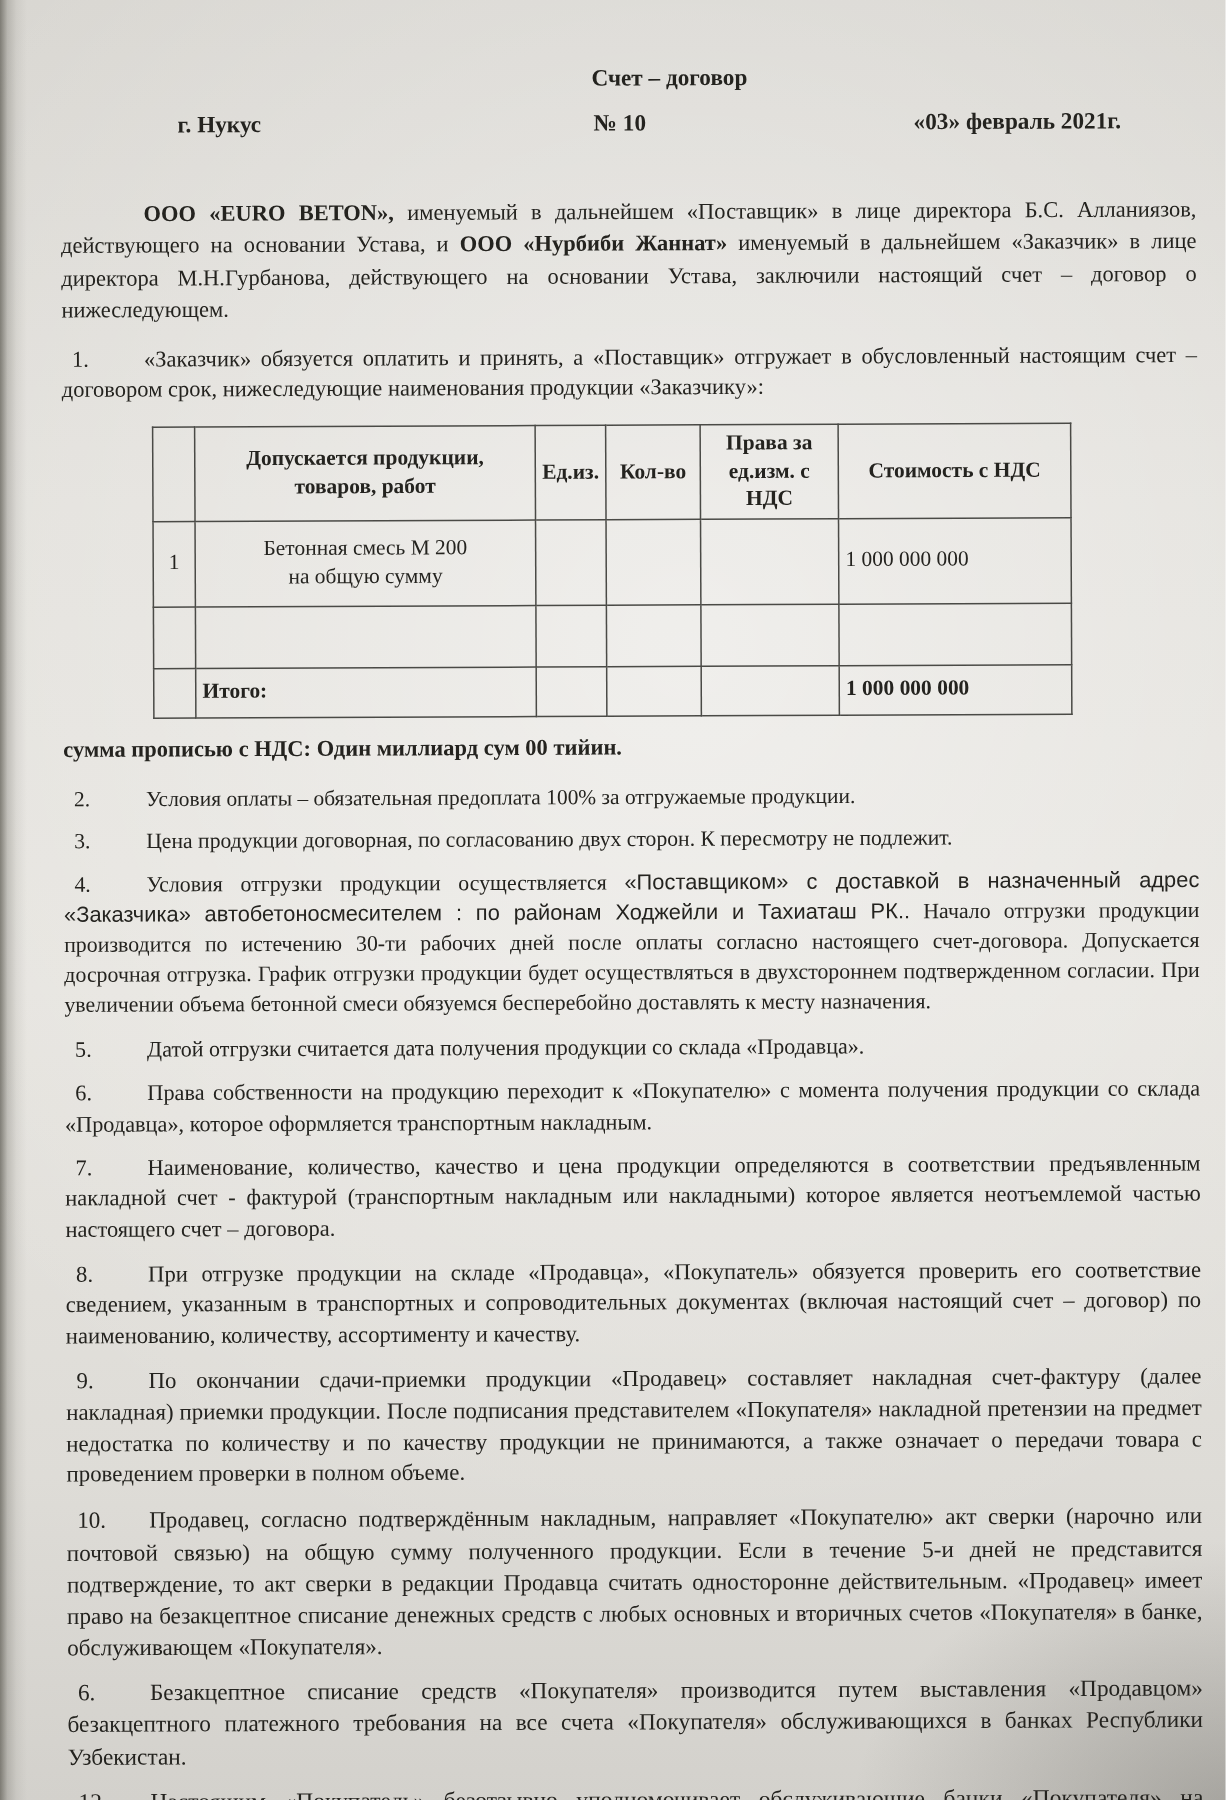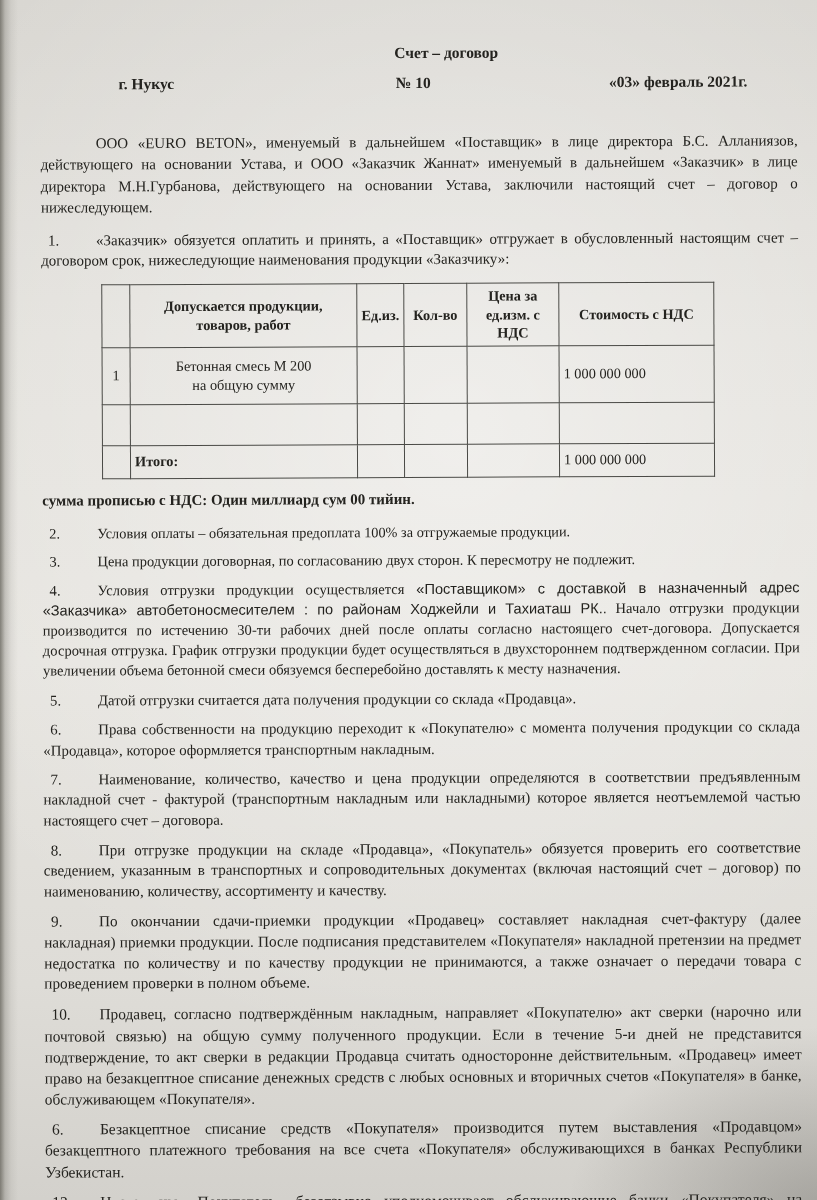--- a/index.html
+++ b/index.html
@@ -7,21 +7,21 @@
     width:817px;height:1200px;overflow:hidden;position:relative;
     font-family:"Liberation Serif","DejaVu Serif",serif;
     color:#24231f;
     background:
       linear-gradient(90deg, rgba(110,108,100,0.85) 0px, rgba(120,118,110,0.35) 5px, rgba(130,128,120,0.12) 11px, rgba(130,128,120,0) 18px),
       radial-gradient(45% 22% at 101% 101%, rgba(88,86,80,0.38), rgba(88,86,80,0) 70%),
       radial-gradient(120% 85% at 56% 36%, rgba(255,255,255,0.45), rgba(255,255,255,0) 62%),
       linear-gradient(180deg,#d9d7d2 0%,#e2e0db 28%,#e6e4df 55%,#dedcd7 82%,#d3d1cc 100%);
   }
   .page{position:relative;padding:44px 20px 0 40px;transform:rotate(-0.25deg);transform-origin:50% 0;}
-  .b{font-weight:normal;}
+  .b{font-weight:bold;}
   .sans{font-family:"Liberation Sans","DejaVu Sans",sans-serif;}
   .doc-title{text-align:center;padding-left:55px;font-weight:bold;font-size:15.5px;}
   .doc-meta{display:flex;margin-top:12px;font-weight:bold;font-size:15.5px;}
   .doc-meta .m-left{flex:1;text-align:left;padding-left:78px;}
   .doc-meta .m-center{flex:1;text-align:center;font-family:Liberation Serif, serif;}
   .doc-meta .m-right{flex:1.2;text-align:right;padding-right:50px;}
   .preamble{margin:40px 0 0 0;text-align:justify;text-indent:55px;font-size:15px;line-height:1.43;}
   .clause{margin:9px 0 0 0;text-align:justify;line-height:1.37;}
   .clause .cnum{display:inline-block;width:55px;padding-left:7px;box-sizing:border-box;}
   #clause-1{font-size:15px;margin-top:11px;}
@@ -45,21 +45,21 @@
 <div class="page">
 
   <div class="doc-title">Счет – договор</div>
 
   <div class="doc-meta">
     <span class="m-left">г. Нукус</span>
     <span class="m-center">№ 10</span>
     <span class="m-right">«03» февраль 2021г.</span>
   </div>
 
-  <p class="preamble"><span class="b">ООО «EURO BETON», </span><span>именуемый в дальнейшем «Поставщик» в лице директора Б.С. Алланиязов, действующего на основании Устава, и </span><span class="b">ООО «Заказчик Жаннат»</span><span>  именуемый в дальнейшем «Заказчик» в лице директора М.Н.Гурбанова, действующего на основании Устава, заключили настоящий счет – договор о нижеследующем.</span></p>
+  <p class="preamble"><span class="b">ООО «EURO BETON», </span><span>именуемый в дальнейшем «Поставщик» в лице директора Б.С. Алланиязов, действующего на основании Устава, и </span><span class="b">ООО «Нурбиби Жаннат»</span><span>  именуемый в дальнейшем «Заказчик» в лице директора М.Н.Гурбанова, действующего на основании Устава, заключили настоящий счет – договор о нижеследующем.</span></p>
 
   <p class="clause" id="clause-1">
     <span class="cnum">1.</span><span><span>«Заказчик» обязуется оплатить и принять, а «Поставщик» отгружает в обусловленный настоящим счет – договором срок, нижеследующие наименования продукции «Заказчику»:</span></span>
   </p>
 
   <table class="products">
     <colgroup>
       <col style="width:28px">
         <col style="width:227px">
         <col style="width:47px">
@@ -67,21 +67,21 @@
         <col style="width:92px">
         <col style="width:155px">
     </colgroup>
     <thead>
       <tr>
         <th></th>
         <th>Допускается продукции,
 товаров, работ</th>
         <th>Ед.из.</th>
         <th>Кол-во</th>
-        <th>Цена за
+        <th>Права за
 ед.изм. с
 НДС</th>
         <th>Стоимость с НДС</th>
       </tr>
     </thead>
     <tbody id="table-body">
         <tr class="data-row">
           <td class="c">1</td>
           <td class="c">Бетонная смесь М 200
 на общую сумму</td>

